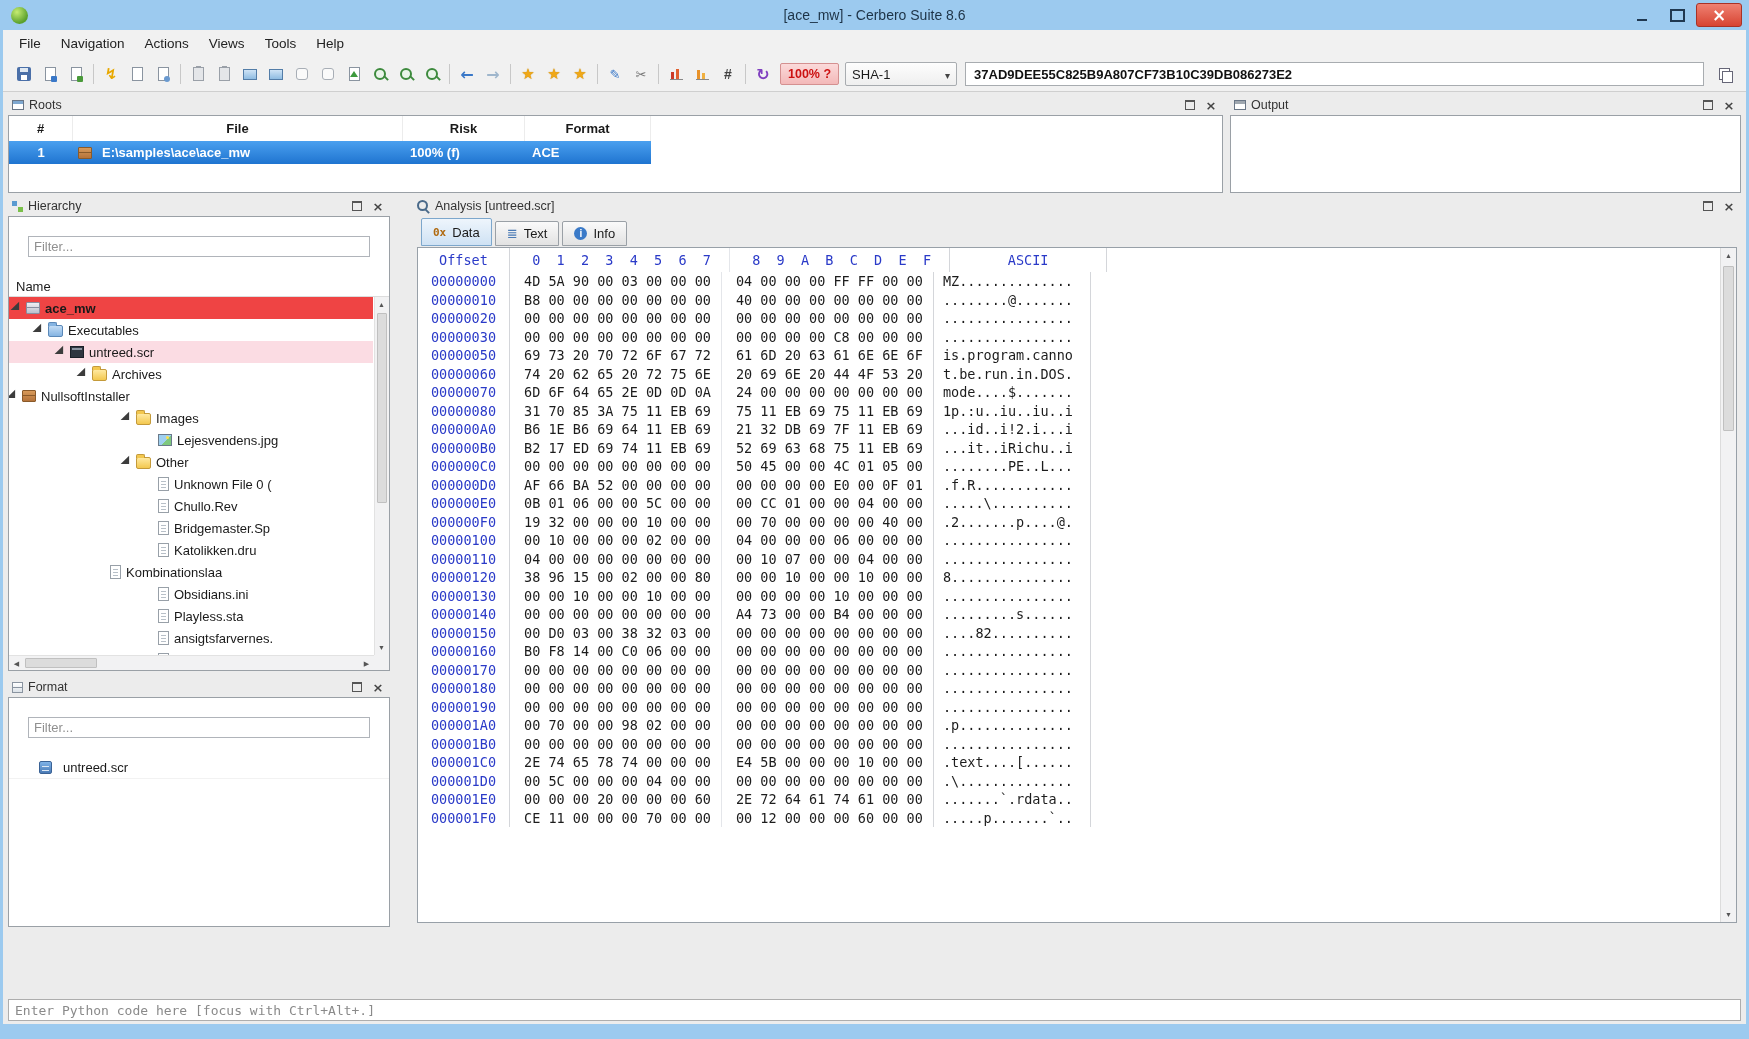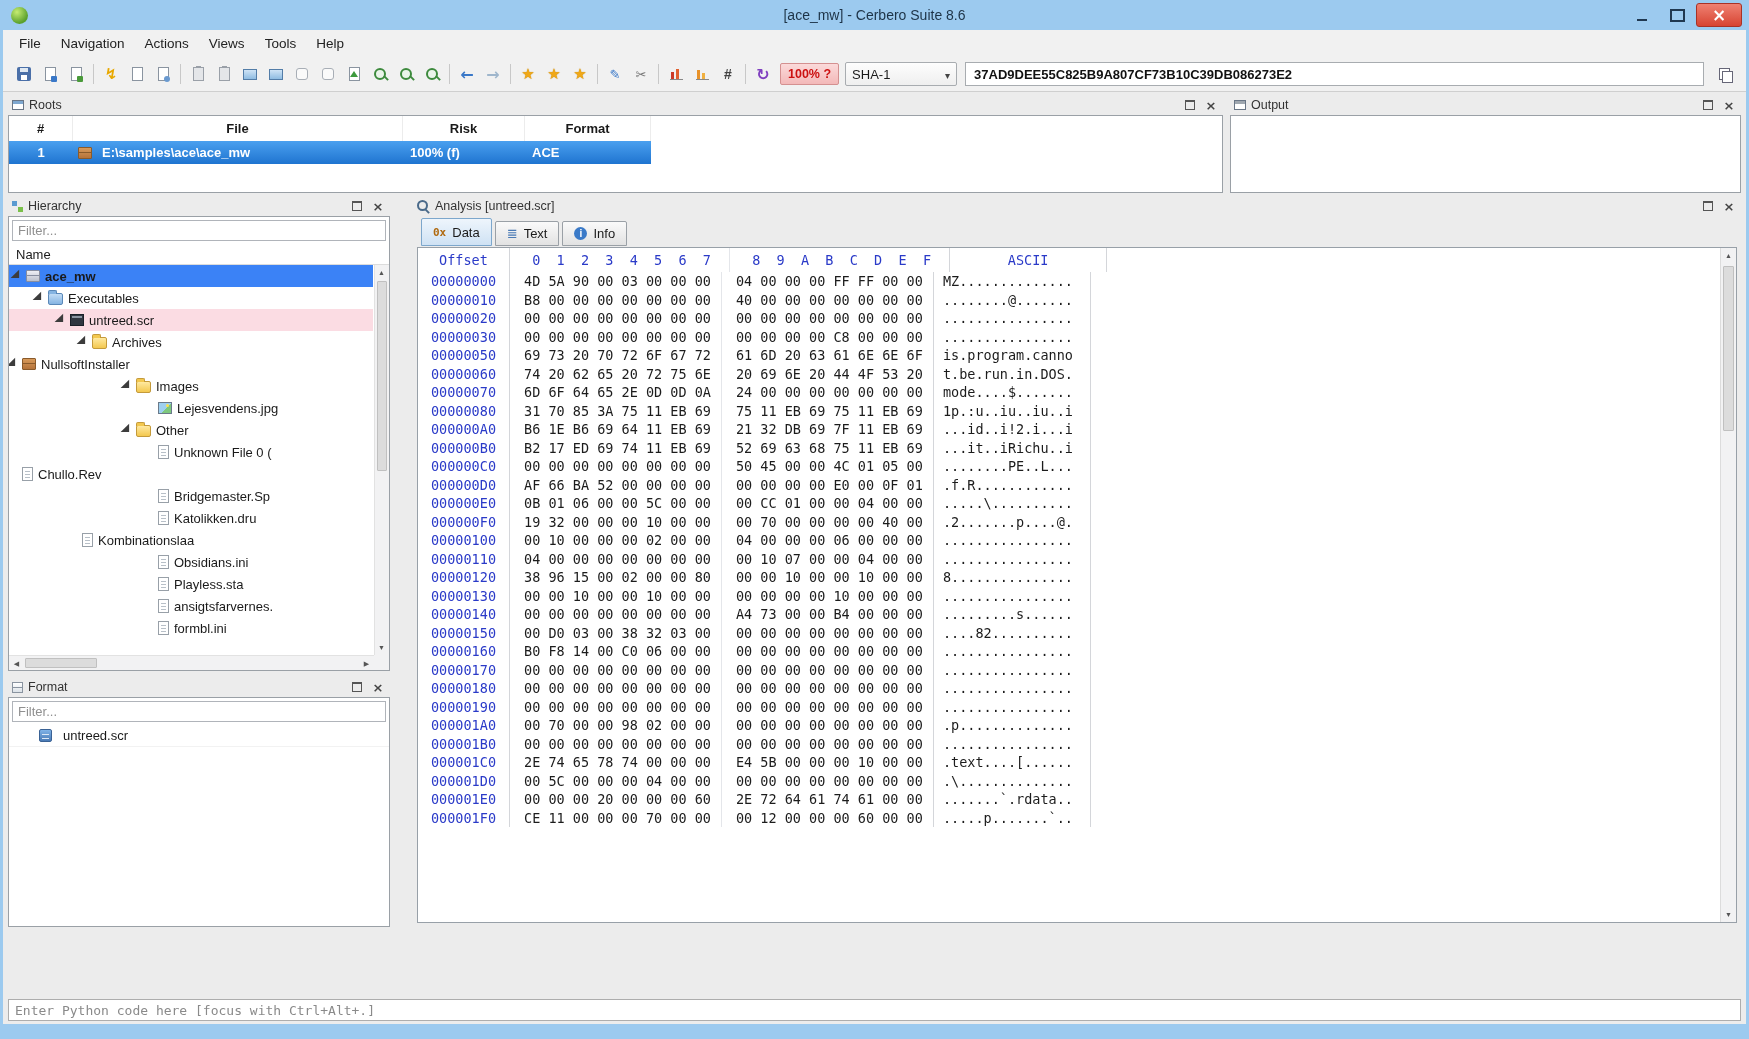--- a/index.html
+++ b/index.html
@@ -106,28 +106,28 @@
   .rg-file { gap:5px; padding-left:5px; }
   .rg-risk, .rg-fmt { padding-left:7px; }
 
   
   .mainrow { flex:1; display:flex; gap:23px; padding:0 5px; min-height:0; }
   .leftcol { width:382px; flex:0 0 auto; display:flex; flex-direction:column; gap:6px; min-height:0; }
   .hierarchy-panel { flex:1; }
   .format-panel { height:250px; flex:0 0 auto; }
   .analysis-panel { flex:1; min-width:0; }
 
-  .filter-wrap { padding:3px; flex:0 0 auto; }
+  .filter-wrap { padding:19px; flex:0 0 auto; }
   .filter-input { width:100%; height:21px; border:1px solid #b0b4ba; padding:0 5px; font:13px "Liberation Sans",sans-serif; }
   .filter-input::placeholder { color:#909090; }
   .name-header { height:21px; border-bottom:1px solid #dcdcdc; padding-left:7px; display:flex; align-items:center; font-size:13px; flex:0 0 auto; }
   .tree-wrap { flex:1; position:relative; overflow:hidden; min-height:0; }
   .tree-rows { position:absolute; top:0; left:0; right:16px; bottom:15px; overflow:hidden; }
   .tree-row { height:22px; display:flex; align-items:center; white-space:nowrap; }
-  .tree-row.sel-gray { background:#3b82f6; }
+  .tree-row.sel-gray { background:#ef4444; }
   .tree-row.sel-pink { background:#fbdce3; }
   .tree-arrow { width:10px; height:10px; flex:0 0 10px; position:relative; margin-right:3px; }
   .tree-arrow::before { content:""; position:absolute; left:1px; top:-1px; border-left:6px solid #3c3c3c; border-top:6px solid transparent; border-bottom:6px solid transparent; transform:rotate(45deg); }
   .tree-arrow.noarrow { visibility:hidden; }
   .ticon { flex:0 0 auto; margin-right:5px; display:inline-block; }
   .tree-label { font-size:13px; }
   .tree-label.b { font-weight:bold; }
 
   .icon-folder { width:15px; height:12px; background:linear-gradient(#ffe9a0,#f3c84f); border:1px solid #c49a3a; border-radius:2px; position:relative; margin-top:2px; }
   .icon-folder::before { content:""; position:absolute; top:-4px; left:-1px; width:7px; height:3px; background:#f3c84f; border:1px solid #c49a3a; border-bottom:none; border-radius:2px 2px 0 0; }
@@ -414,36 +414,36 @@
                   <div class="tree-row" style="padding-left: 114px;">
                     <span class="tree-arrow"></span>
                     <span class="ticon icon-folder"></span>
                     <span class="tree-label">Other</span>
                   </div>
                   <div class="tree-row" style="padding-left: 136px;">
                     <span class="tree-arrow noarrow"></span>
                     <span class="ticon icon-file"></span>
                     <span class="tree-label">Unknown File 0 (</span>
                   </div>
-                  <div class="tree-row" style="">
+                  <div class="tree-row" style="padding-left: 136px;">
                     <span class="tree-arrow noarrow"></span>
                     <span class="ticon icon-file"></span>
                     <span class="tree-label">Chullo.Rev</span>
                   </div>
                   <div class="tree-row" style="padding-left: 136px;">
                     <span class="tree-arrow noarrow"></span>
                     <span class="ticon icon-file"></span>
                     <span class="tree-label">Bridgemaster.Sp</span>
                   </div>
                   <div class="tree-row" style="padding-left: 136px;">
                     <span class="tree-arrow noarrow"></span>
                     <span class="ticon icon-file"></span>
                     <span class="tree-label">Katolikken.dru</span>
                   </div>
-                  <div class="tree-row" style="padding-left: 60px;">
+                  <div class="tree-row" style="padding-left: 88px;">
                     <span class="tree-arrow noarrow"></span>
                     <span class="ticon icon-file"></span>
                     <span class="tree-label">Kombinationslaa</span>
                   </div>
                   <div class="tree-row" style="padding-left: 136px;">
                     <span class="tree-arrow noarrow"></span>
                     <span class="ticon icon-file"></span>
                     <span class="tree-label">Obsidians.ini</span>
                   </div>
                   <div class="tree-row" style="padding-left: 136px;">

